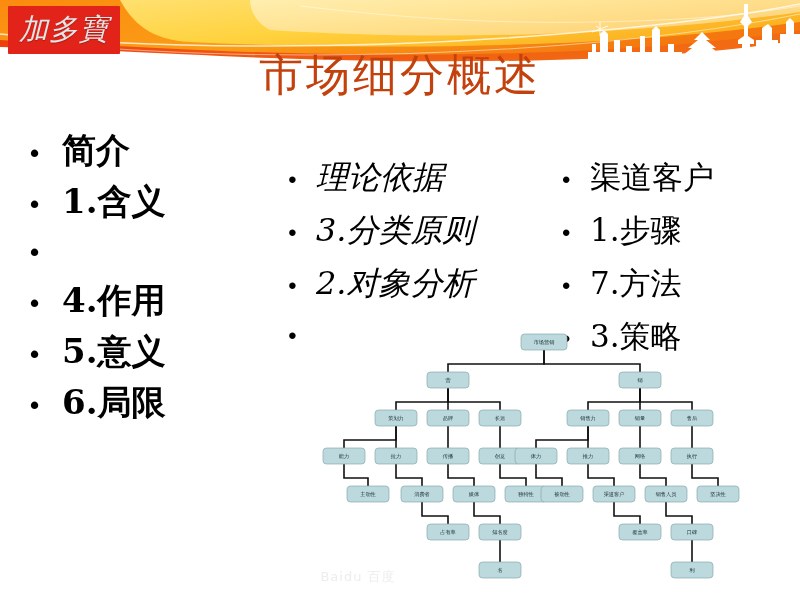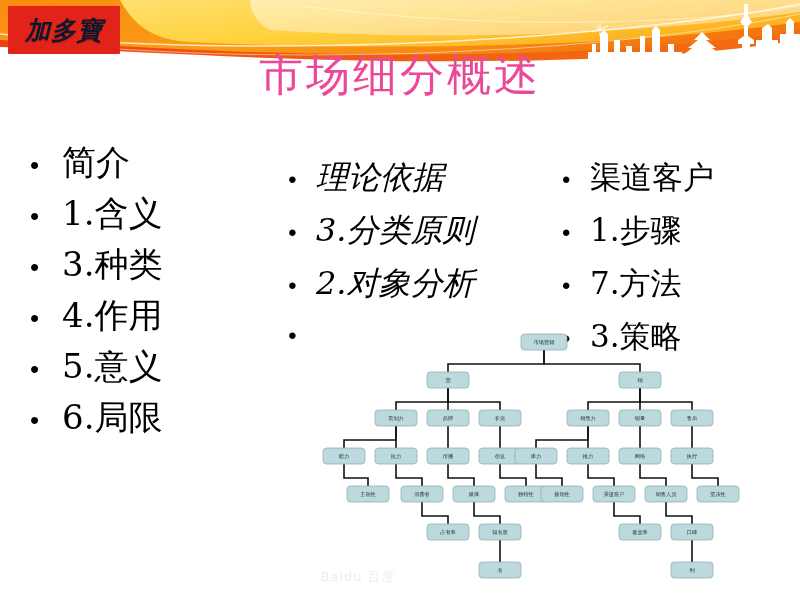--- a/index.html
+++ b/index.html
@@ -10,46 +10,46 @@
   
   .banner{position:absolute;left:0;top:0;width:800px;height:72px;overflow:hidden;}
   .banner svg{display:block;}
   .logo-box{
     position:absolute;left:8px;top:6px;width:112px;height:48px;
     background:#e2231a;border-radius:1px;
     display:flex;align-items:center;justify-content:center;
     z-index:5;
   }
   .logo-text{
-    color:#0f172a;font-family:"Liberation Serif",serif;font-style:italic;
-    font-weight:bold;font-size:25px;letter-spacing:1px;
+    color:#e5e5e5;font-family:"Liberation Serif",serif;font-style:italic;
+    font-weight:normal;font-size:29px;letter-spacing:1px;
     text-shadow:0 1px 1px rgba(0,0,0,.25);white-space:nowrap;
   }
   
   .slide-title{
     position:absolute;left:0;top:46px;width:800px;text-align:center;
     font-family:"DejaVu Serif","Liberation Serif",serif;
-    font-size:44px;color:#ec4899;letter-spacing:3px;
+    font-size:44px;color:#c2410c;letter-spacing:3px;
     z-index:6;white-space:nowrap;
   }
   
   .col{position:absolute;}
   .col ul{list-style:none;margin:0;padding:0;}
   .col li{
     display:flex;align-items:baseline;color:#000000;
     font-family:"DejaVu Serif","Liberation Serif",serif;
   }
   .bullet{
     display:inline-block;width:14px;flex:0 0 14px;
     font-family:"Liberation Sans",sans-serif;
   }
   .bullet::before{content:"\2022";}
   .li-text{white-space:nowrap;}
   
-  .col-1{left:30px;top:138px;}
+  .col-1{left:30px;top:126px;font-weight:bold;}
   .col-1 li{font-size:34px;line-height:48px;}
   .col-1 .bullet{width:32px;flex:0 0 32px;font-size:26px;}
   
   .col-2{left:288px;top:152px;}
   .col-2 li{font-size:32px;line-height:50px;font-style:italic;}
   .col-2 .bullet{width:28px;flex:0 0 28px;font-size:24px;}
   
   .col-3{left:562px;top:152px;}
   .col-3 li{font-size:31px;line-height:50px;}
   .col-3 .bullet{width:28px;flex:0 0 28px;font-size:24px;}
@@ -151,21 +151,20 @@
     <li>
         <span class="bullet"></span>
         <span class="li-text">简介</span>
       </li>
     <li>
         <span class="bullet"></span>
         <span class="li-text">1.含义</span>
       </li>
     <li>
         <span class="bullet"></span>
-        <span class="li-text">3.种类</span>
       </li>
     <li>
         <span class="bullet"></span>
         <span class="li-text">4.作用</span>
       </li>
     <li>
         <span class="bullet"></span>
         <span class="li-text">5.意义</span>
       </li>
     <li>

